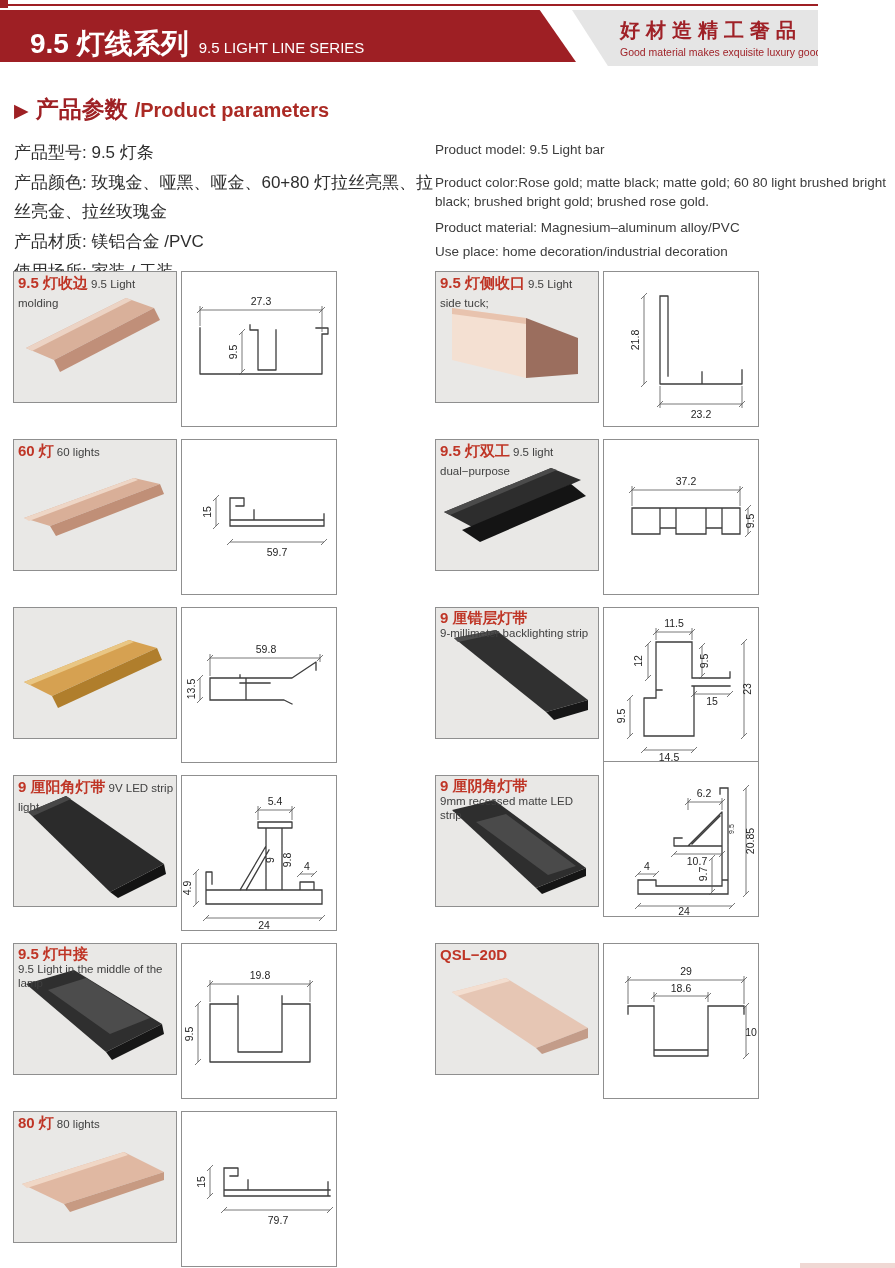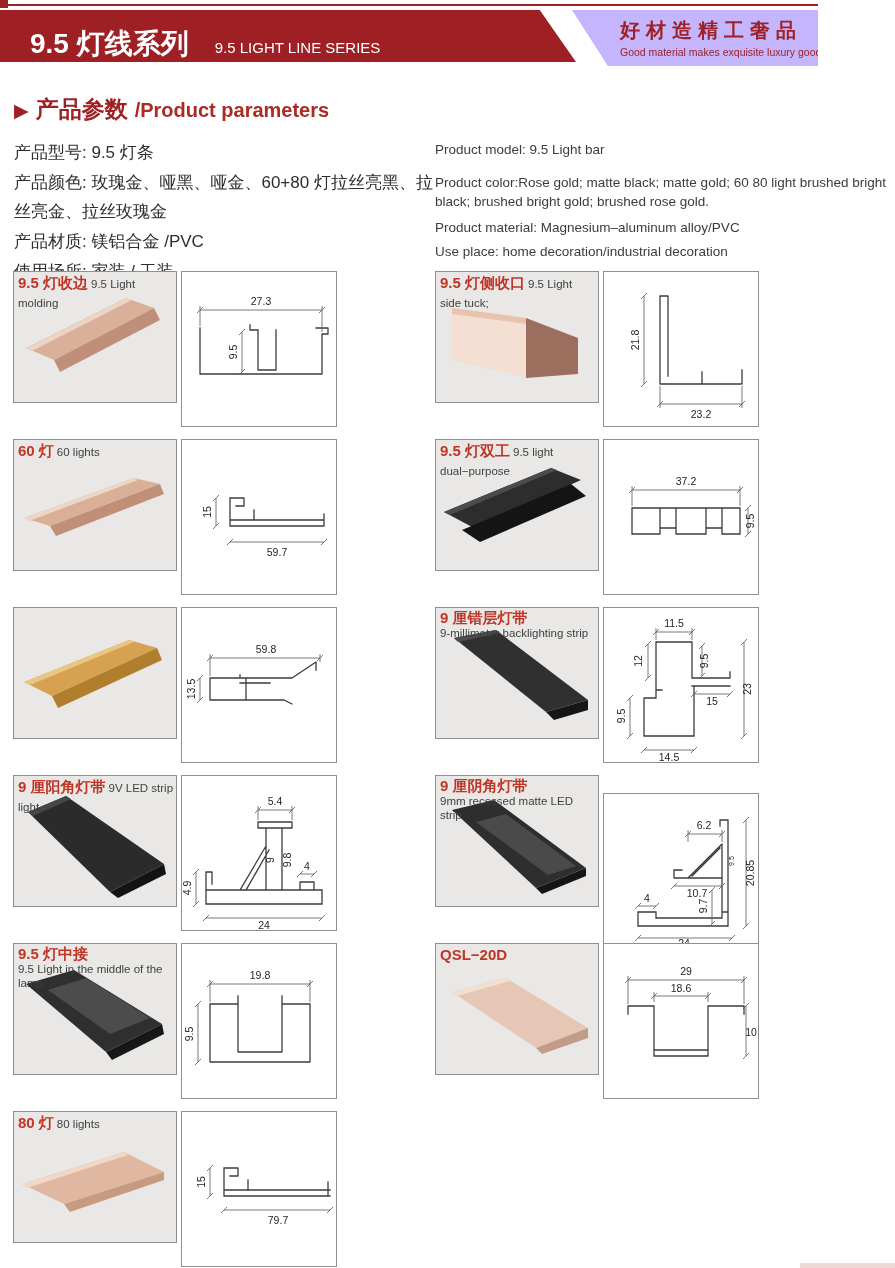--- a/index.html
+++ b/index.html
@@ -3,24 +3,24 @@
 <meta charset="utf-8">
 <style>
   html,body{margin:0;padding:0;}
   body{width:895px;height:1268px;position:relative;background:#fff;overflow:hidden;
        font-family:"Liberation Sans","DejaVu Sans",sans-serif;}
   
   .corner-sq{position:absolute;left:0;top:0;width:8px;height:8px;background:#9e1f24;}
   .topline{position:absolute;left:8px;top:4px;width:810px;height:2px;background:#9e1f24;}
   .band{position:absolute;left:0;top:10px;width:576px;height:52px;background:#9e1f24;
         clip-path:polygon(0 0,93.7% 0,100% 100%,0 100%);
-        display:flex;align-items:baseline;gap:26px;padding-left:30px;box-sizing:border-box;}
+        display:flex;align-items:baseline;gap:10px;padding-left:30px;box-sizing:border-box;}
   .band .cnt{color:#fff;font-size:28px;font-weight:bold;line-height:52px;}
   .band .ent{color:#fff;font-size:15px;margin-top:29px;}
-  .slogan{position:absolute;left:572px;top:10px;width:246px;height:56px;background:#c4b5fd;
+  .slogan{position:absolute;left:572px;top:10px;width:246px;height:56px;background:#e5e5e5;
           clip-path:polygon(0 0,100% 0,100% 100%,14.6% 100%);
           box-sizing:border-box;padding:7px 0 0 48px;}
   .slogan .cn{color:#9f2127;font-size:20px;font-weight:bold;letter-spacing:6px;white-space:nowrap;}
   .slogan .en{color:#9f2127;font-size:10.5px;margin-top:2px;white-space:nowrap;}
   
   .sect{position:absolute;left:14px;top:94px;display:flex;align-items:baseline;gap:7px;}
   .sect .arr{color:#9e2024;font-size:19px;}
   .sect .t1{color:#9e2024;font-size:23px;font-weight:bold;}
   .sect .t2{color:#ab2a24;font-size:20px;font-weight:bold;}
   
@@ -225,21 +225,21 @@
   <svg width="162" height="130" viewBox="0 0 162 130">
     <polygon points="16,34 58,24 150,92 100,112" style="fill: rgb(46, 46, 46);"></polygon>
     <polygon points="100,112 150,92 150,100 106,118" style="fill: rgb(21, 21, 21);"></polygon>
     <polygon points="40,46 70,38 140,90 112,99" style="fill: rgb(74, 74, 74);"></polygon>
   </svg>
   <div class="pt stack">
       <span class="cn">9 厘阴角灯带</span>
       <span class="en">9mm recessed matte LED strip</span>
     </div>
 </div>
-<div class="draw" style="left:603px;top:793px">
+<div class="draw" style="left:603px;top:761px">
   <svg width="154" height="154" viewBox="0 0 154 154">
     <path class="pf" d="M116,26 H124 M116,26 V32 M124,26 V132 M84,84 L118,84 L118,50 Z M88,82 L116,54 M70,76 H78 M70,76 V84 H84 M118,84 V124 M118,118 H124 M34,132 H124 M34,118 H52 V124 M34,118 V132 M52,124 H118"></path>
     <path class="dm" d="M84,48 V36 M118,48 V36 M84,40 H118 M81,43 L87,37 M115,43 L121,37"></path>
     <text class="dl" x="100" y="35" text-anchor="middle">6.2</text>
     <text class="dls" x="130" y="67" text-anchor="middle" transform="rotate(-90 130 67)">9.5</text>
     <path class="dm" d="M70,92 H118 M67,95 L73,89 M115,95 L121,89"></path>
     <text class="dl" x="93" y="103" text-anchor="middle">10.7</text>
     <path class="dm" d="M142,26 V132 M139,29 L145,23 M139,135 L145,129"></path>
     <text class="dl" x="150" y="79" text-anchor="middle" transform="rotate(-90 150 79)">20.85</text>
     <path class="dm" d="M108,96 V130 M105,99 L111,93 M105,133 L111,127"></path>

